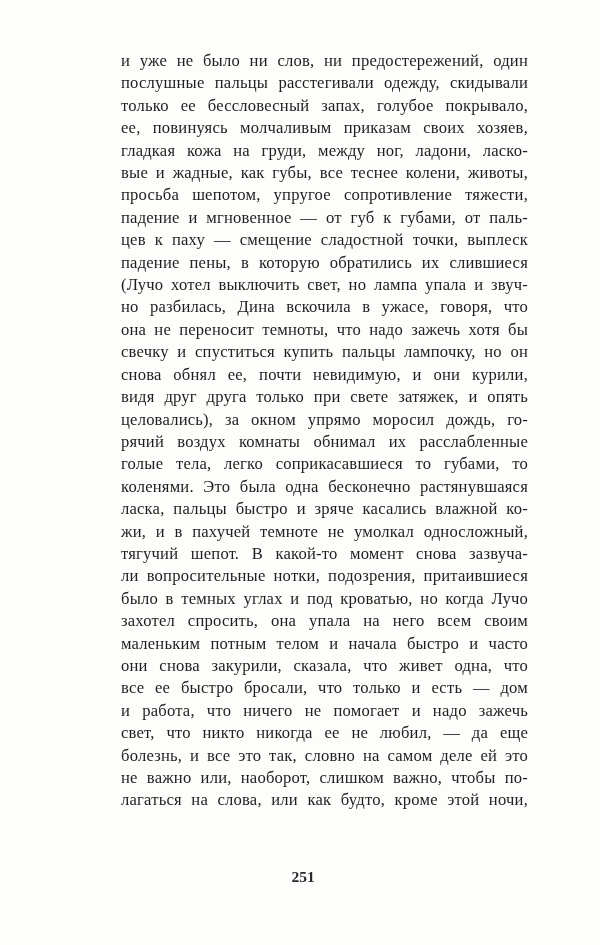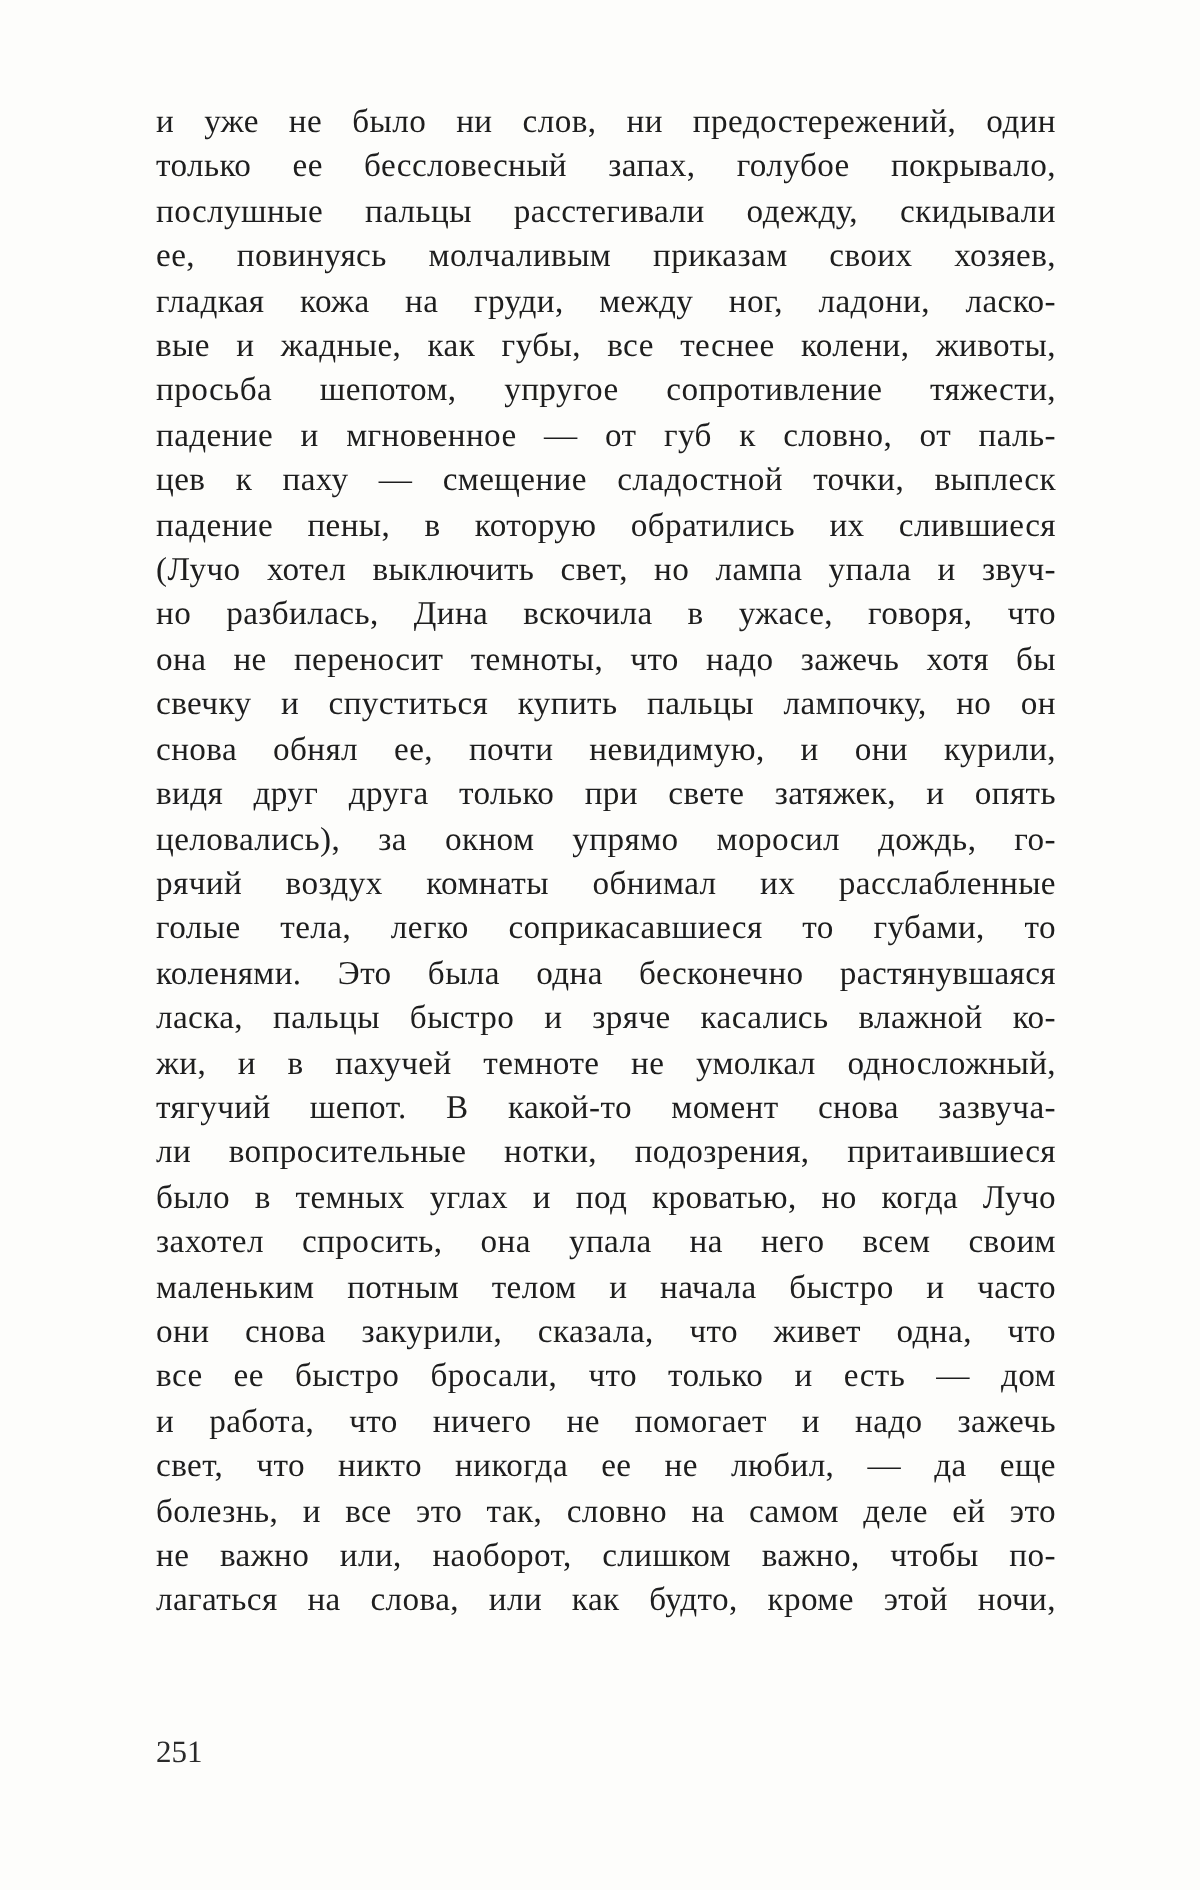--- a/index.html
+++ b/index.html
@@ -22,43 +22,46 @@
     left: 78px;
     width: 450px;
   }
   .line {
     font-size: 16.6px;
     line-height: 22.4px;
     text-align: justify;
     text-align-last: justify;
     letter-spacing: 0.2px;
     white-space: normal;
+    margin-left: 43px;
   }
   .page-number {
     position: absolute;
     top: 868px;
     left: 78px;
     width: 450px;
+    text-align: center;
     font-size: 15.5px;
     color: #2a2a2a;
+    font-weight: bold;
   }
 </style>
 </head>
 <body>
 
 <div class="page">
   <div class="text-block">
       <div class="line">и уже не было ни слов, ни предостережений, один</div>
+      <div class="line">послушные пальцы расстегивали одежду, скидывали</div>
       <div class="line">только ее бессловесный запах, голубое покрывало,</div>
-      <div class="line">послушные пальцы расстегивали одежду, скидывали</div>
       <div class="line">ее, повинуясь молчаливым приказам своих хозяев,</div>
       <div class="line">гладкая кожа на груди, между ног, ладони, ласко-</div>
       <div class="line">вые и жадные, как губы, все теснее колени, животы,</div>
       <div class="line">просьба шепотом, упругое сопротивление тяжести,</div>
-      <div class="line">падение и мгновенное — от губ к словно, от паль-</div>
+      <div class="line">падение и мгновенное — от губ к губами, от паль-</div>
       <div class="line">цев к паху — смещение сладостной точки, выплеск</div>
       <div class="line">падение пены, в которую обратились их слившиеся</div>
       <div class="line">(Лучо хотел выключить свет, но лампа упала и звуч-</div>
       <div class="line">но разбилась, Дина вскочила в ужасе, говоря, что</div>
       <div class="line">она не переносит темноты, что надо зажечь хотя бы</div>
       <div class="line">свечку и спуститься купить пальцы лампочку, но он</div>
       <div class="line">снова обнял ее, почти невидимую, и они курили,</div>
       <div class="line">видя друг друга только при свете затяжек, и опять</div>
       <div class="line">целовались), за окном упрямо моросил дождь, го-</div>
       <div class="line">рячий воздух комнаты обнимал их расслабленные</div>

